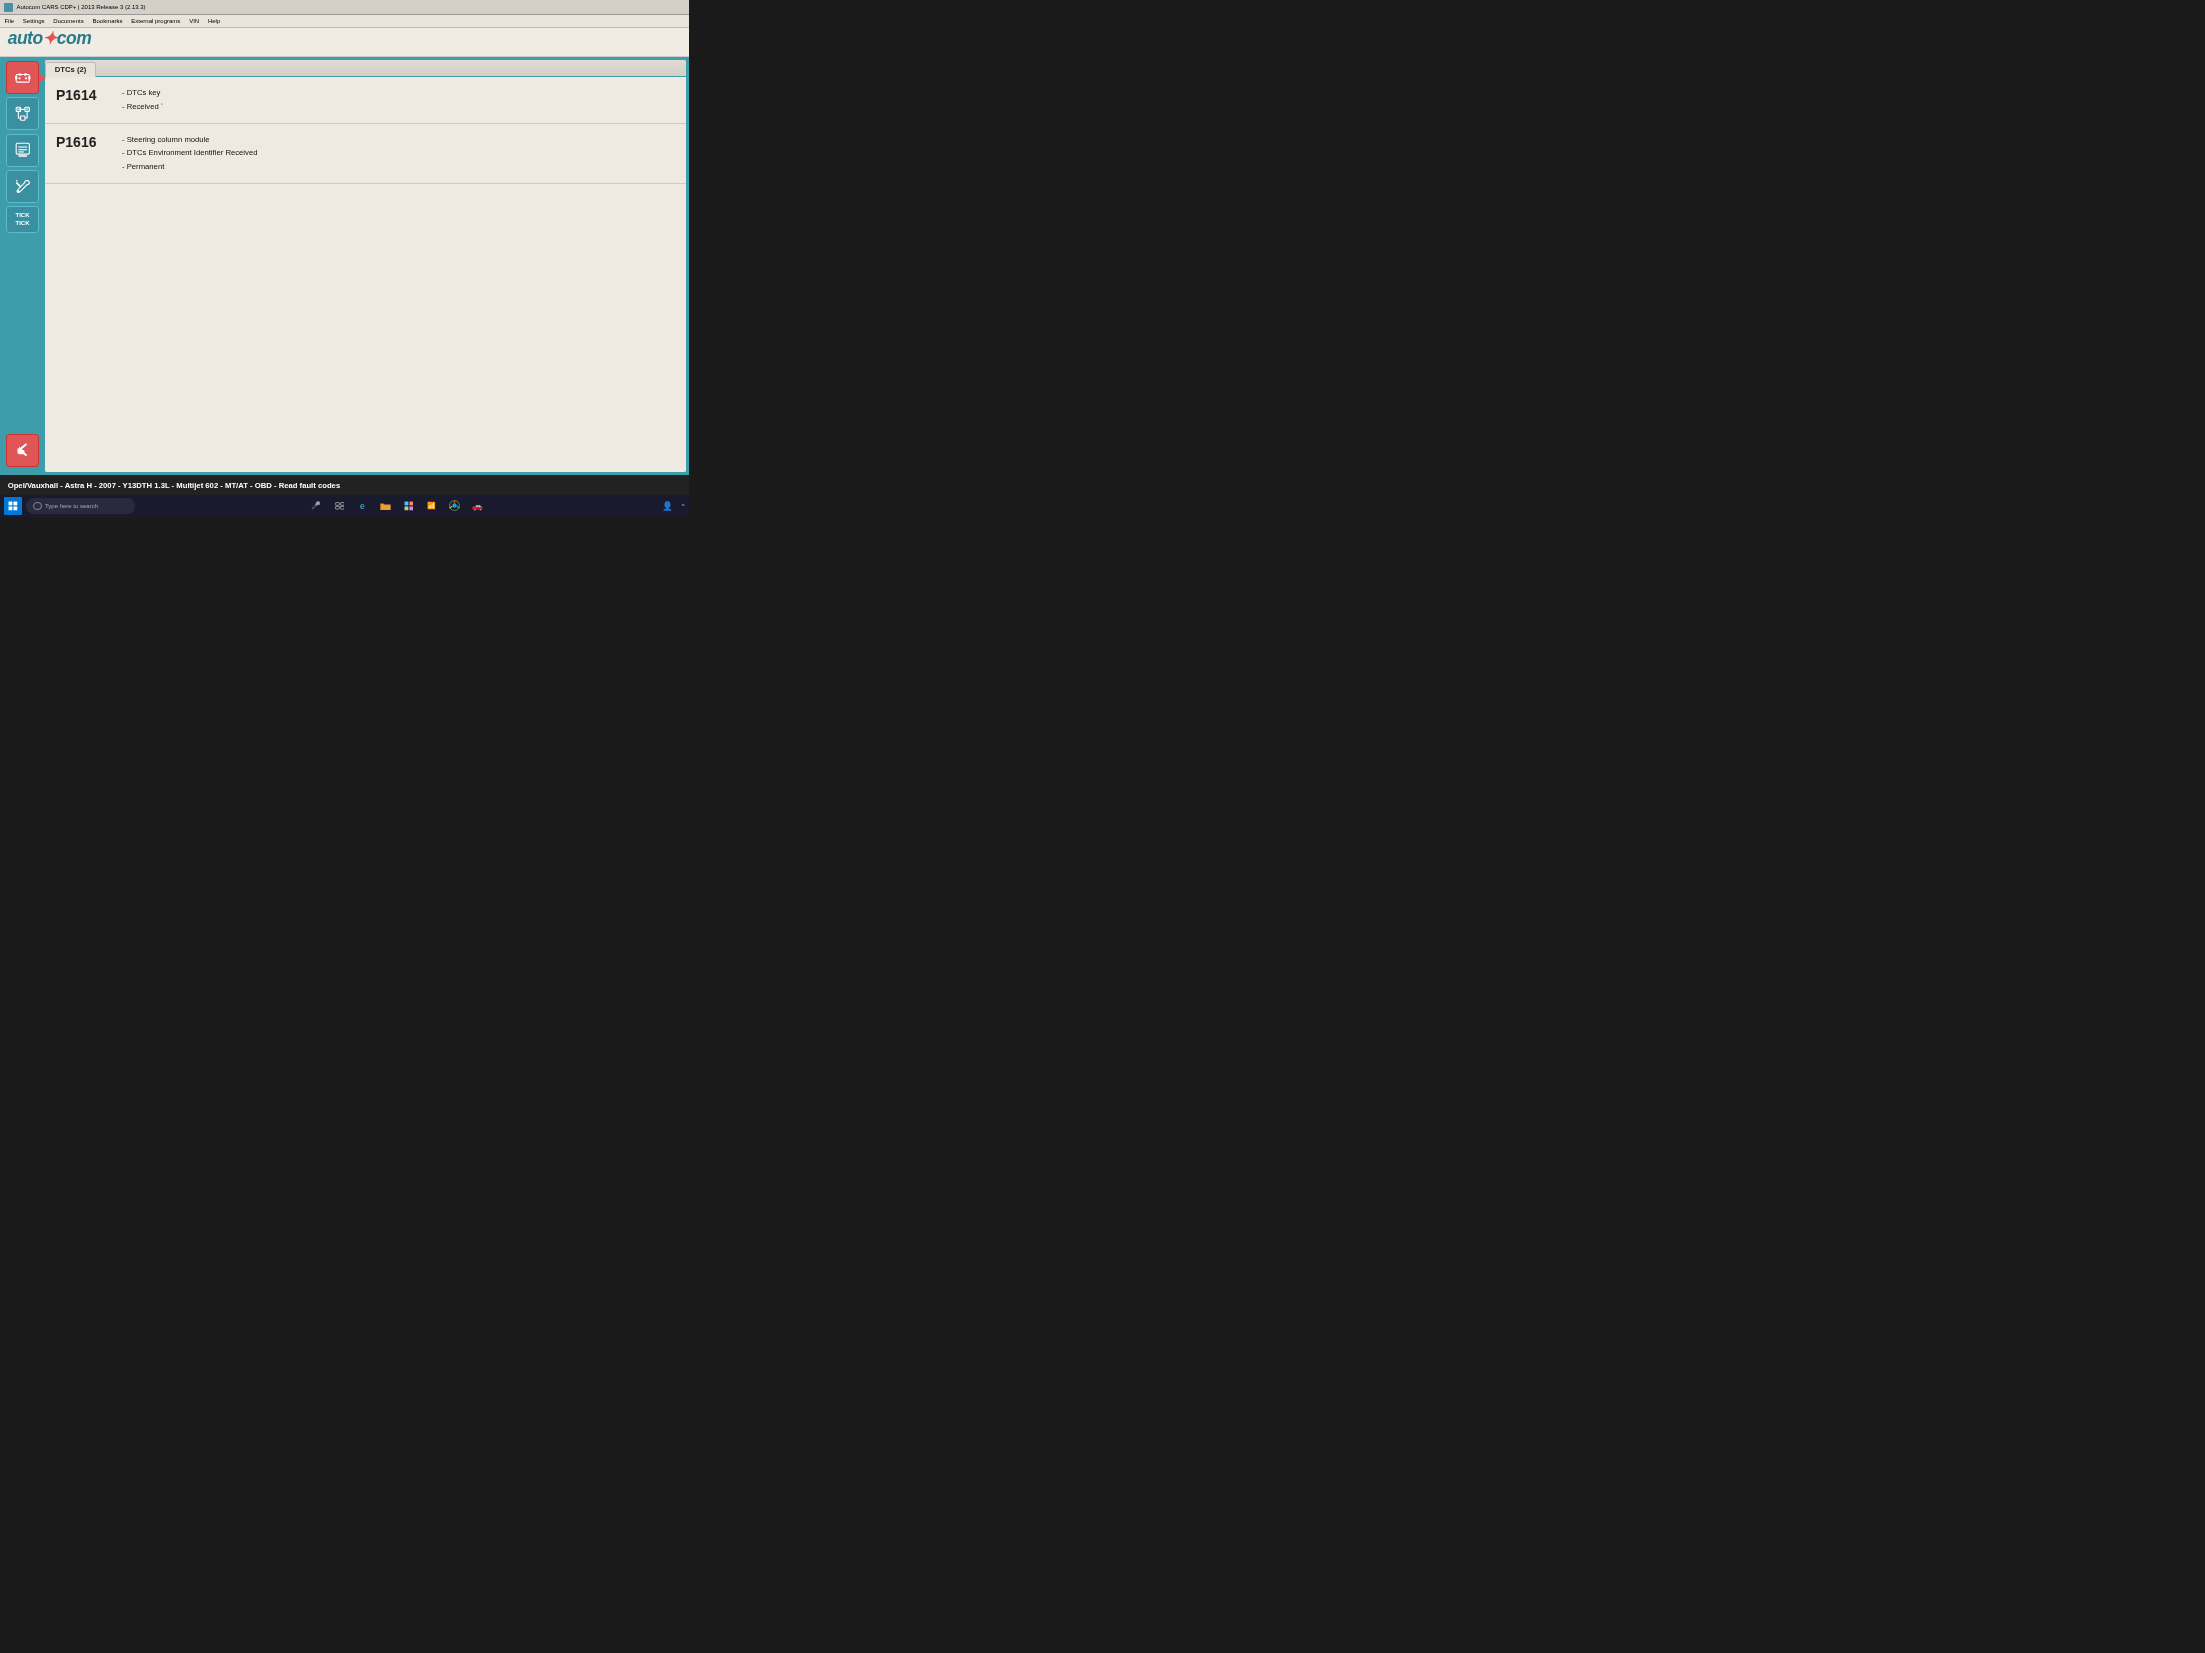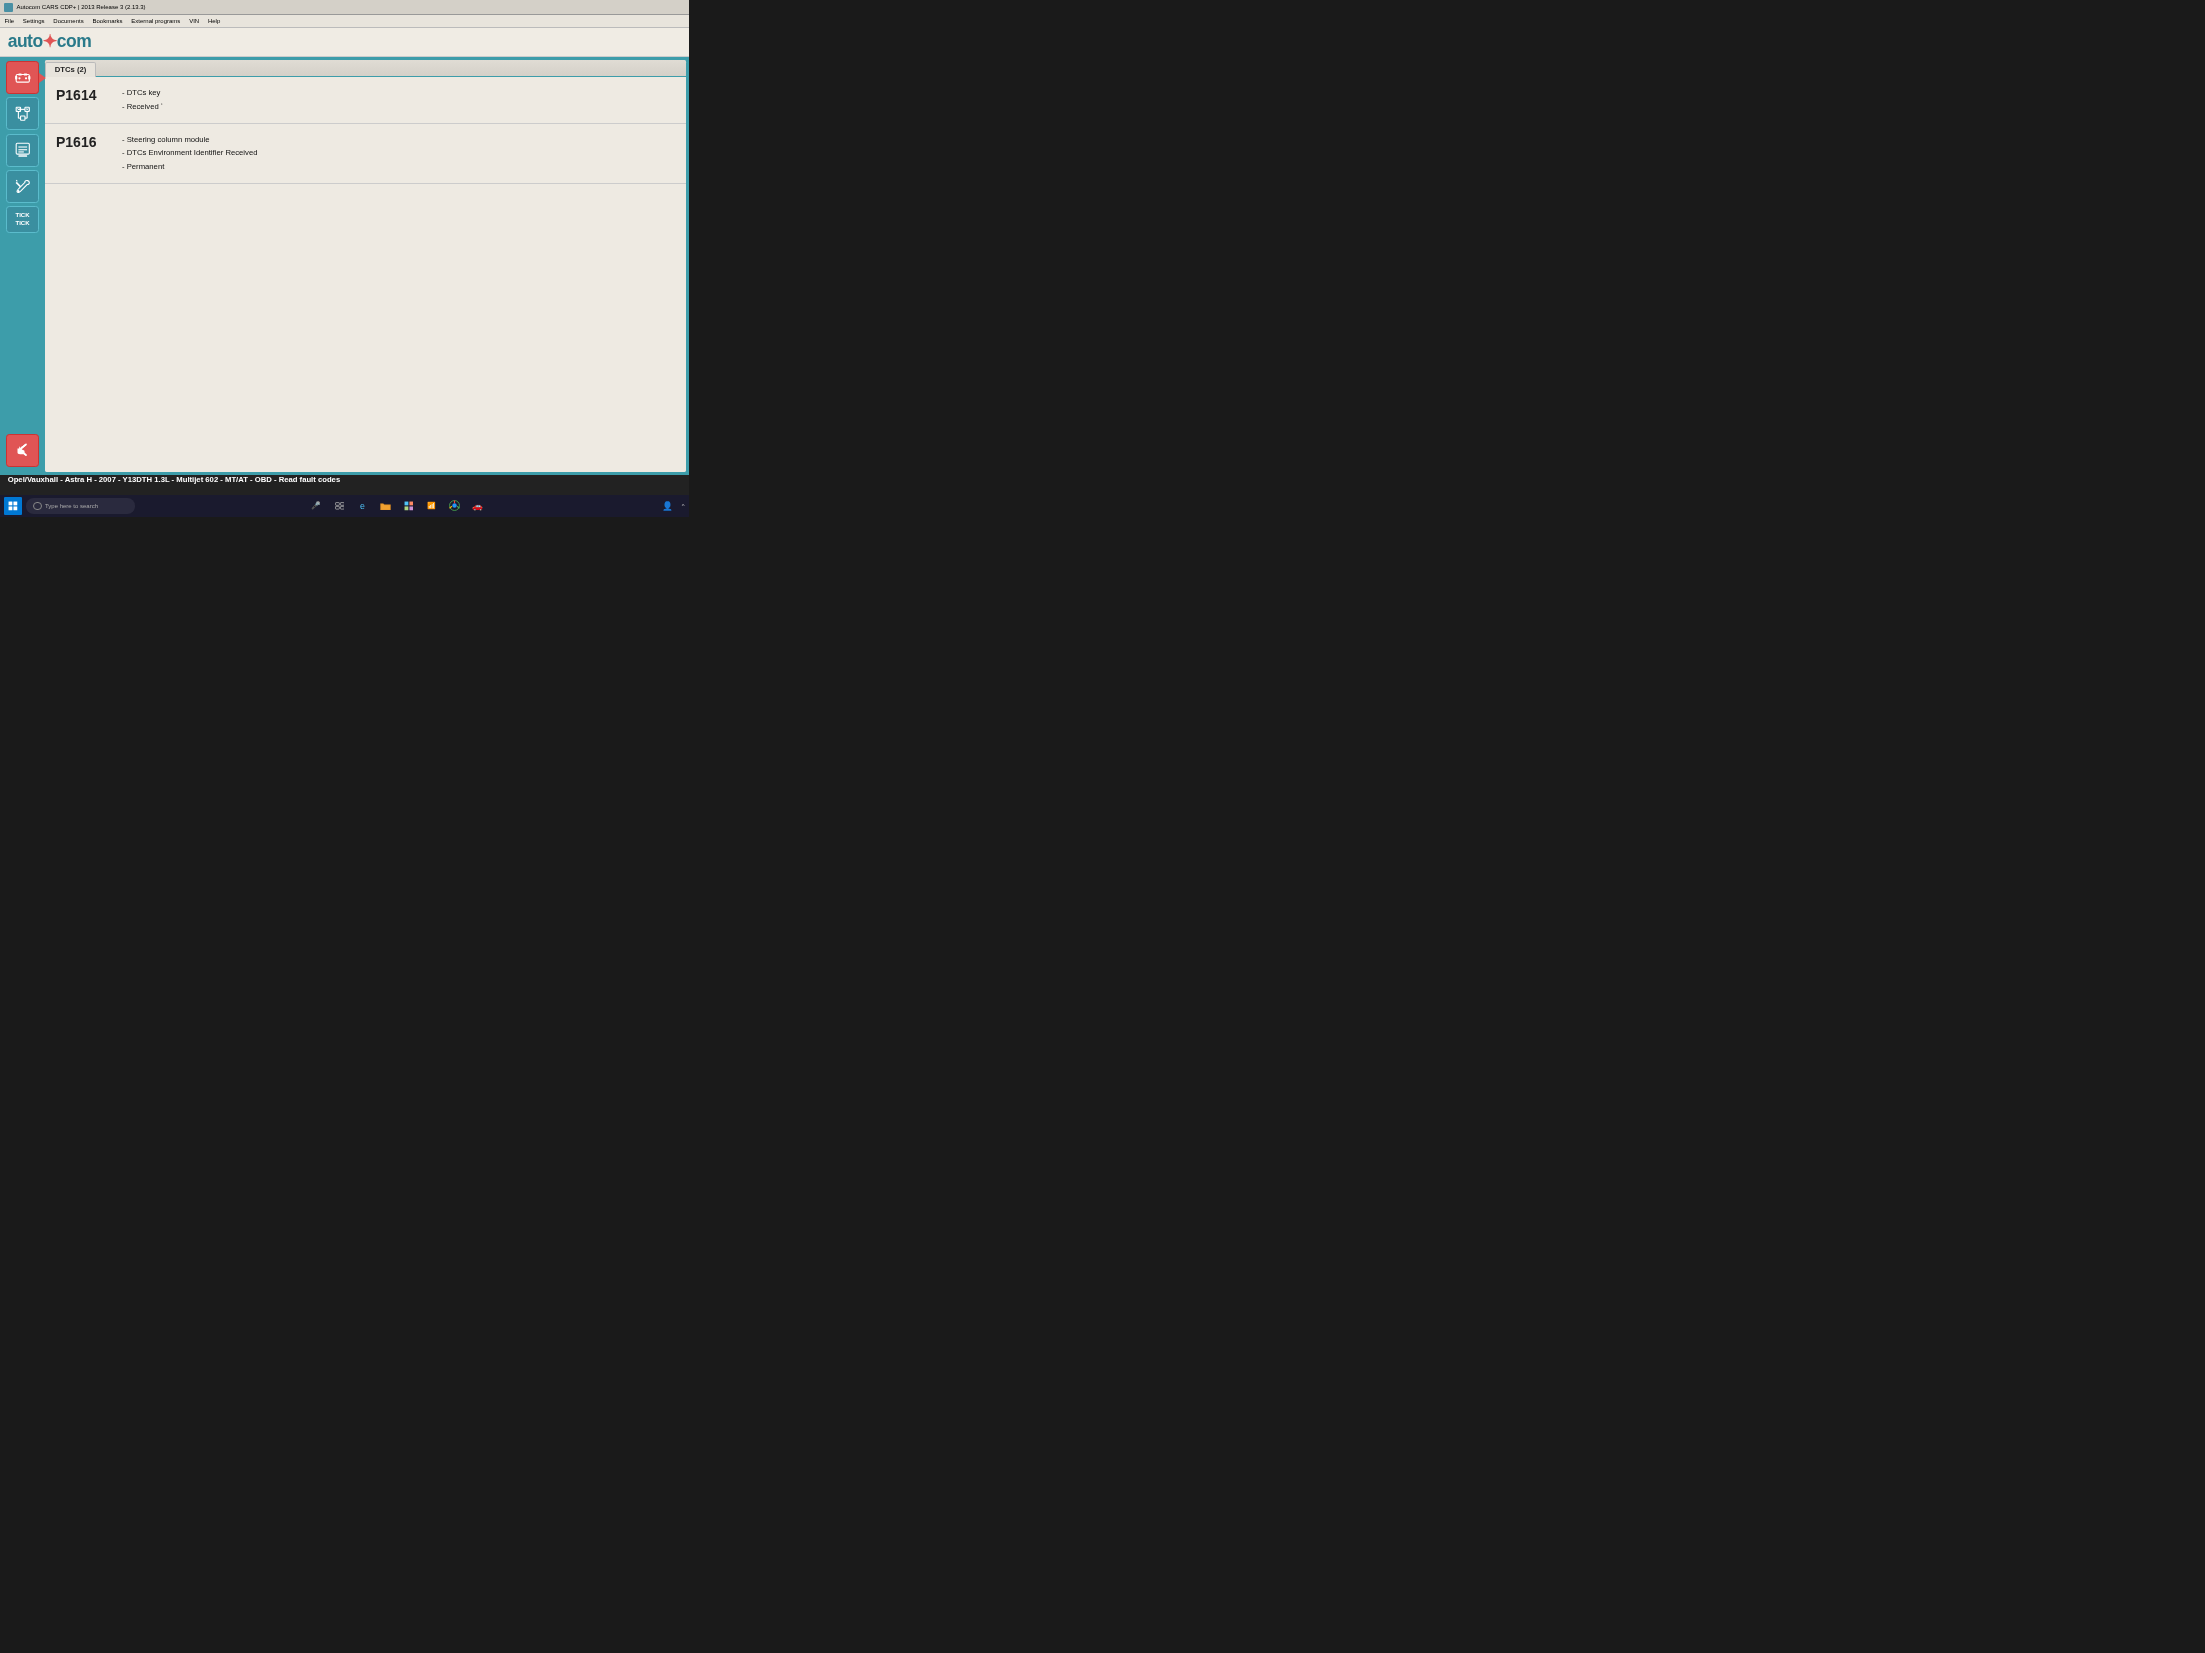--- a/index.html
+++ b/index.html
@@ -47,23 +47,24 @@
       font-size: 6px;
       color: #000;
       cursor: pointer;
     }
 
     
     #logo-area {
       background: #f0ece4;
       height: 28.4px;
       display: flex;
-      align-items: center;
+      align-items: flex-start;
       padding: 0 7.7px;
       border-bottom: 1.1px solid #ccc;
+      font-style: italic;
     }
     #logo-text {
       font-size: 17.5px;
       font-weight: bold;
       color: #2a7a8a;
       letter-spacing: -0.5px;
     }
 
     
     #main-layout {
@@ -199,20 +200,21 @@
       color: #111;
       line-height: 1.8;
       font-weight: 500;
     }
 
     
     #status-bar {
       height: 19.7px;
       background: #222;
       display: flex;
+      align-items: center;
       padding: 0 7.7px;
     }
     #status-text {
       color: white;
       font-size: 7.7px;
       font-weight: bold;
     }
 
     
     #taskbar {

